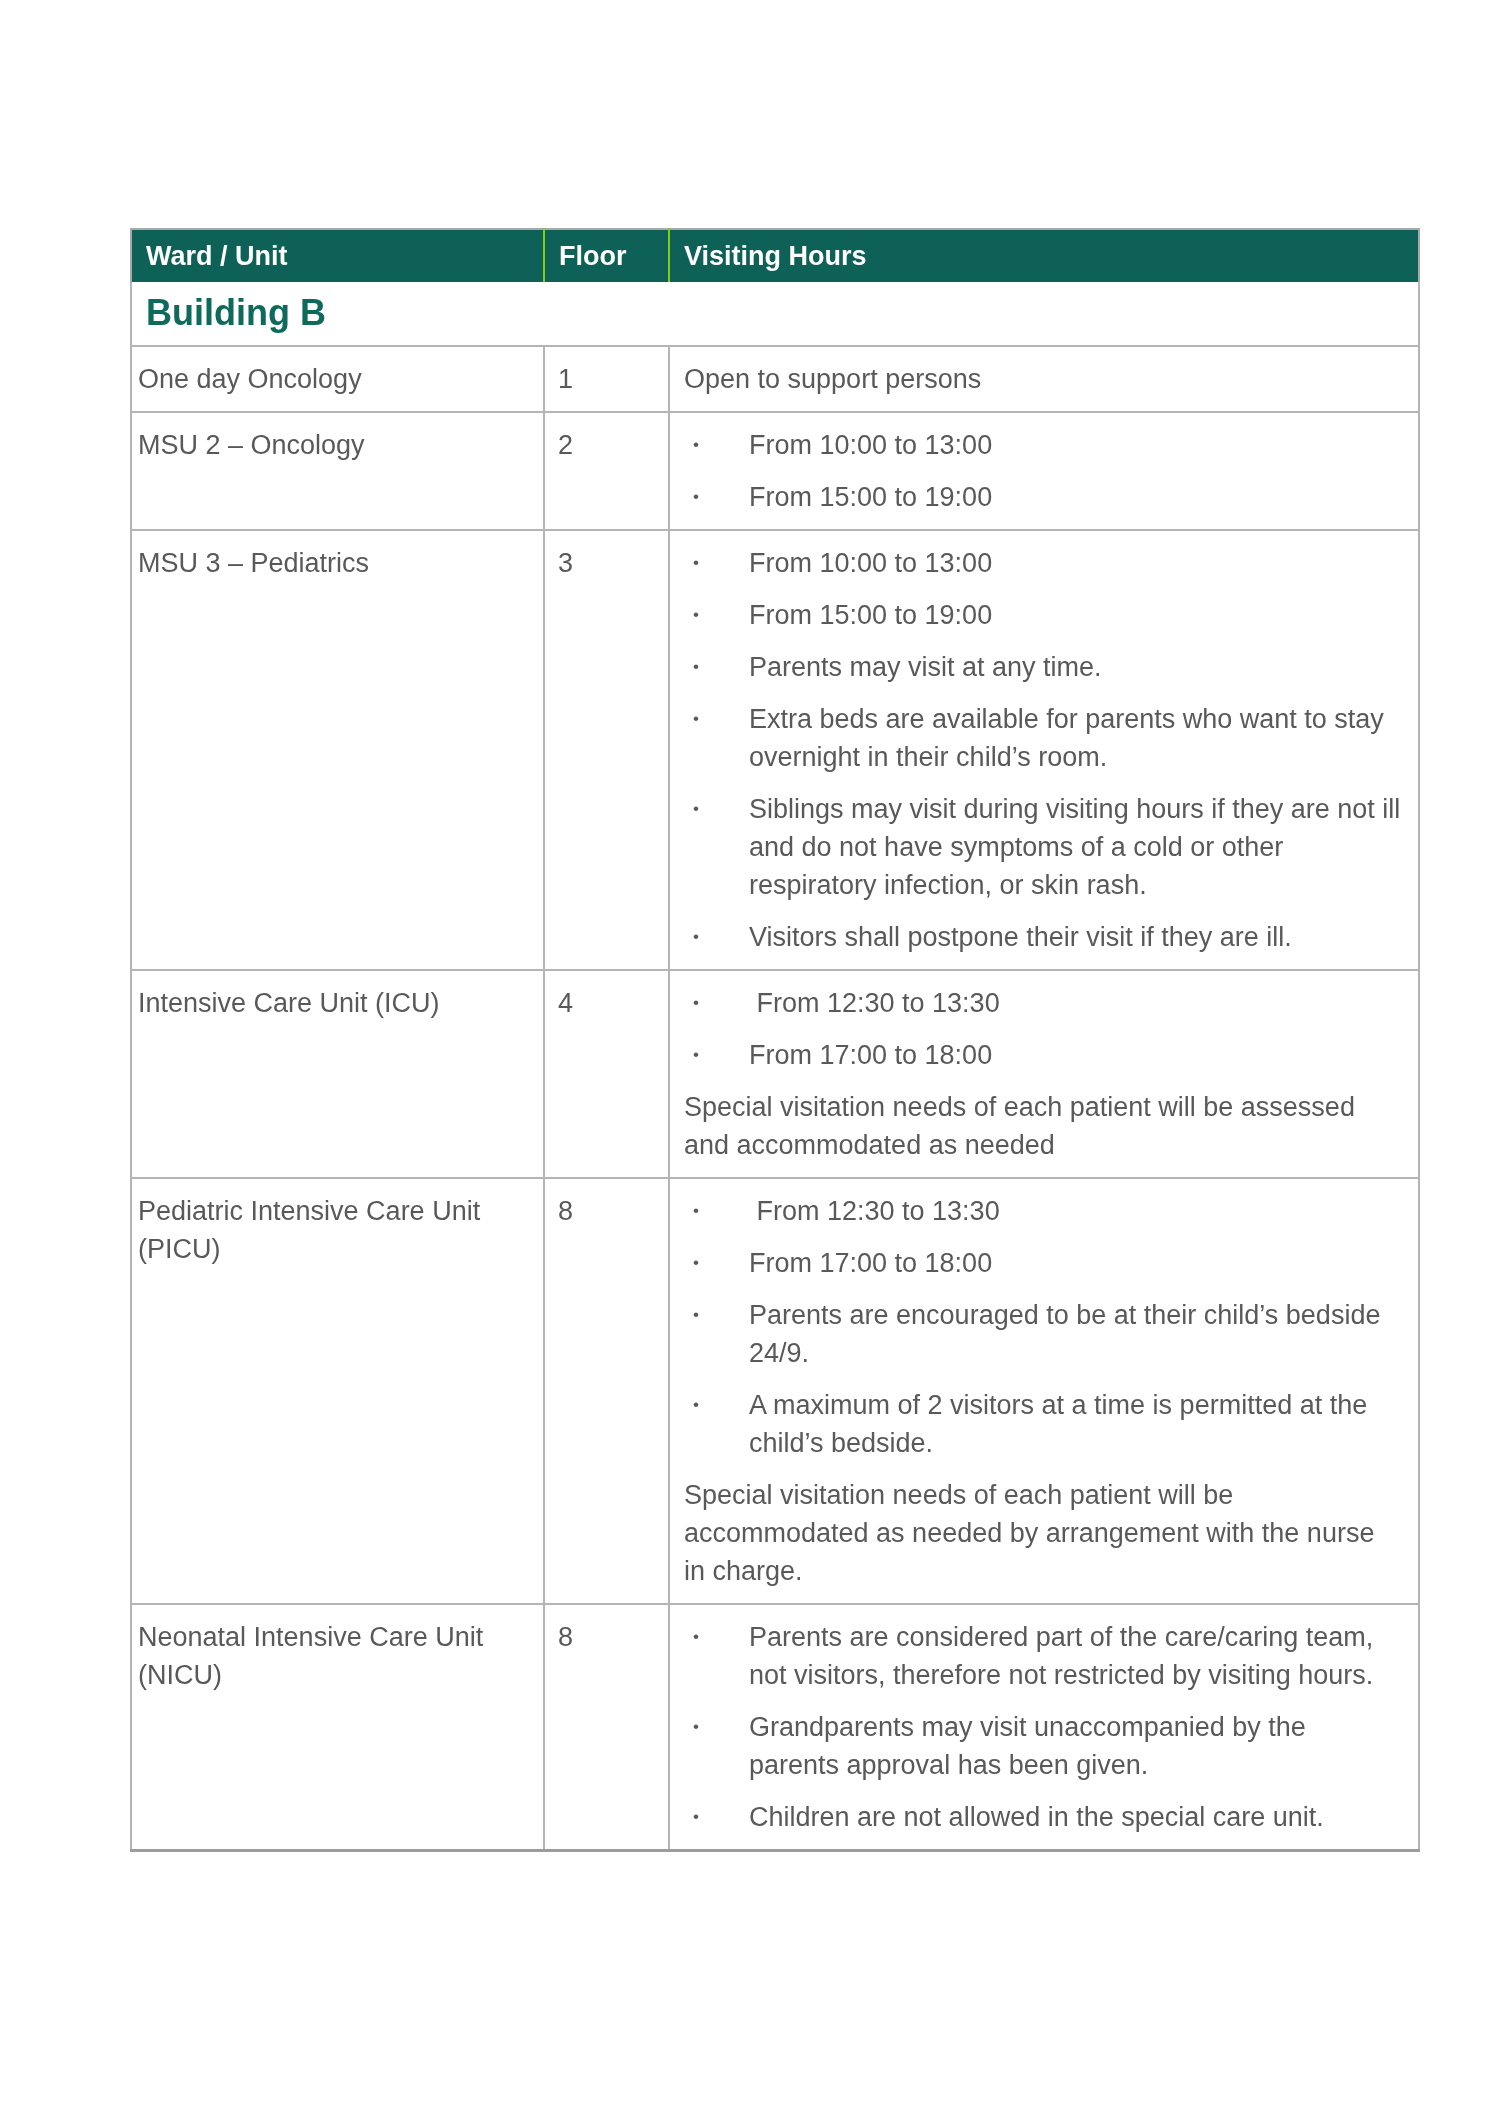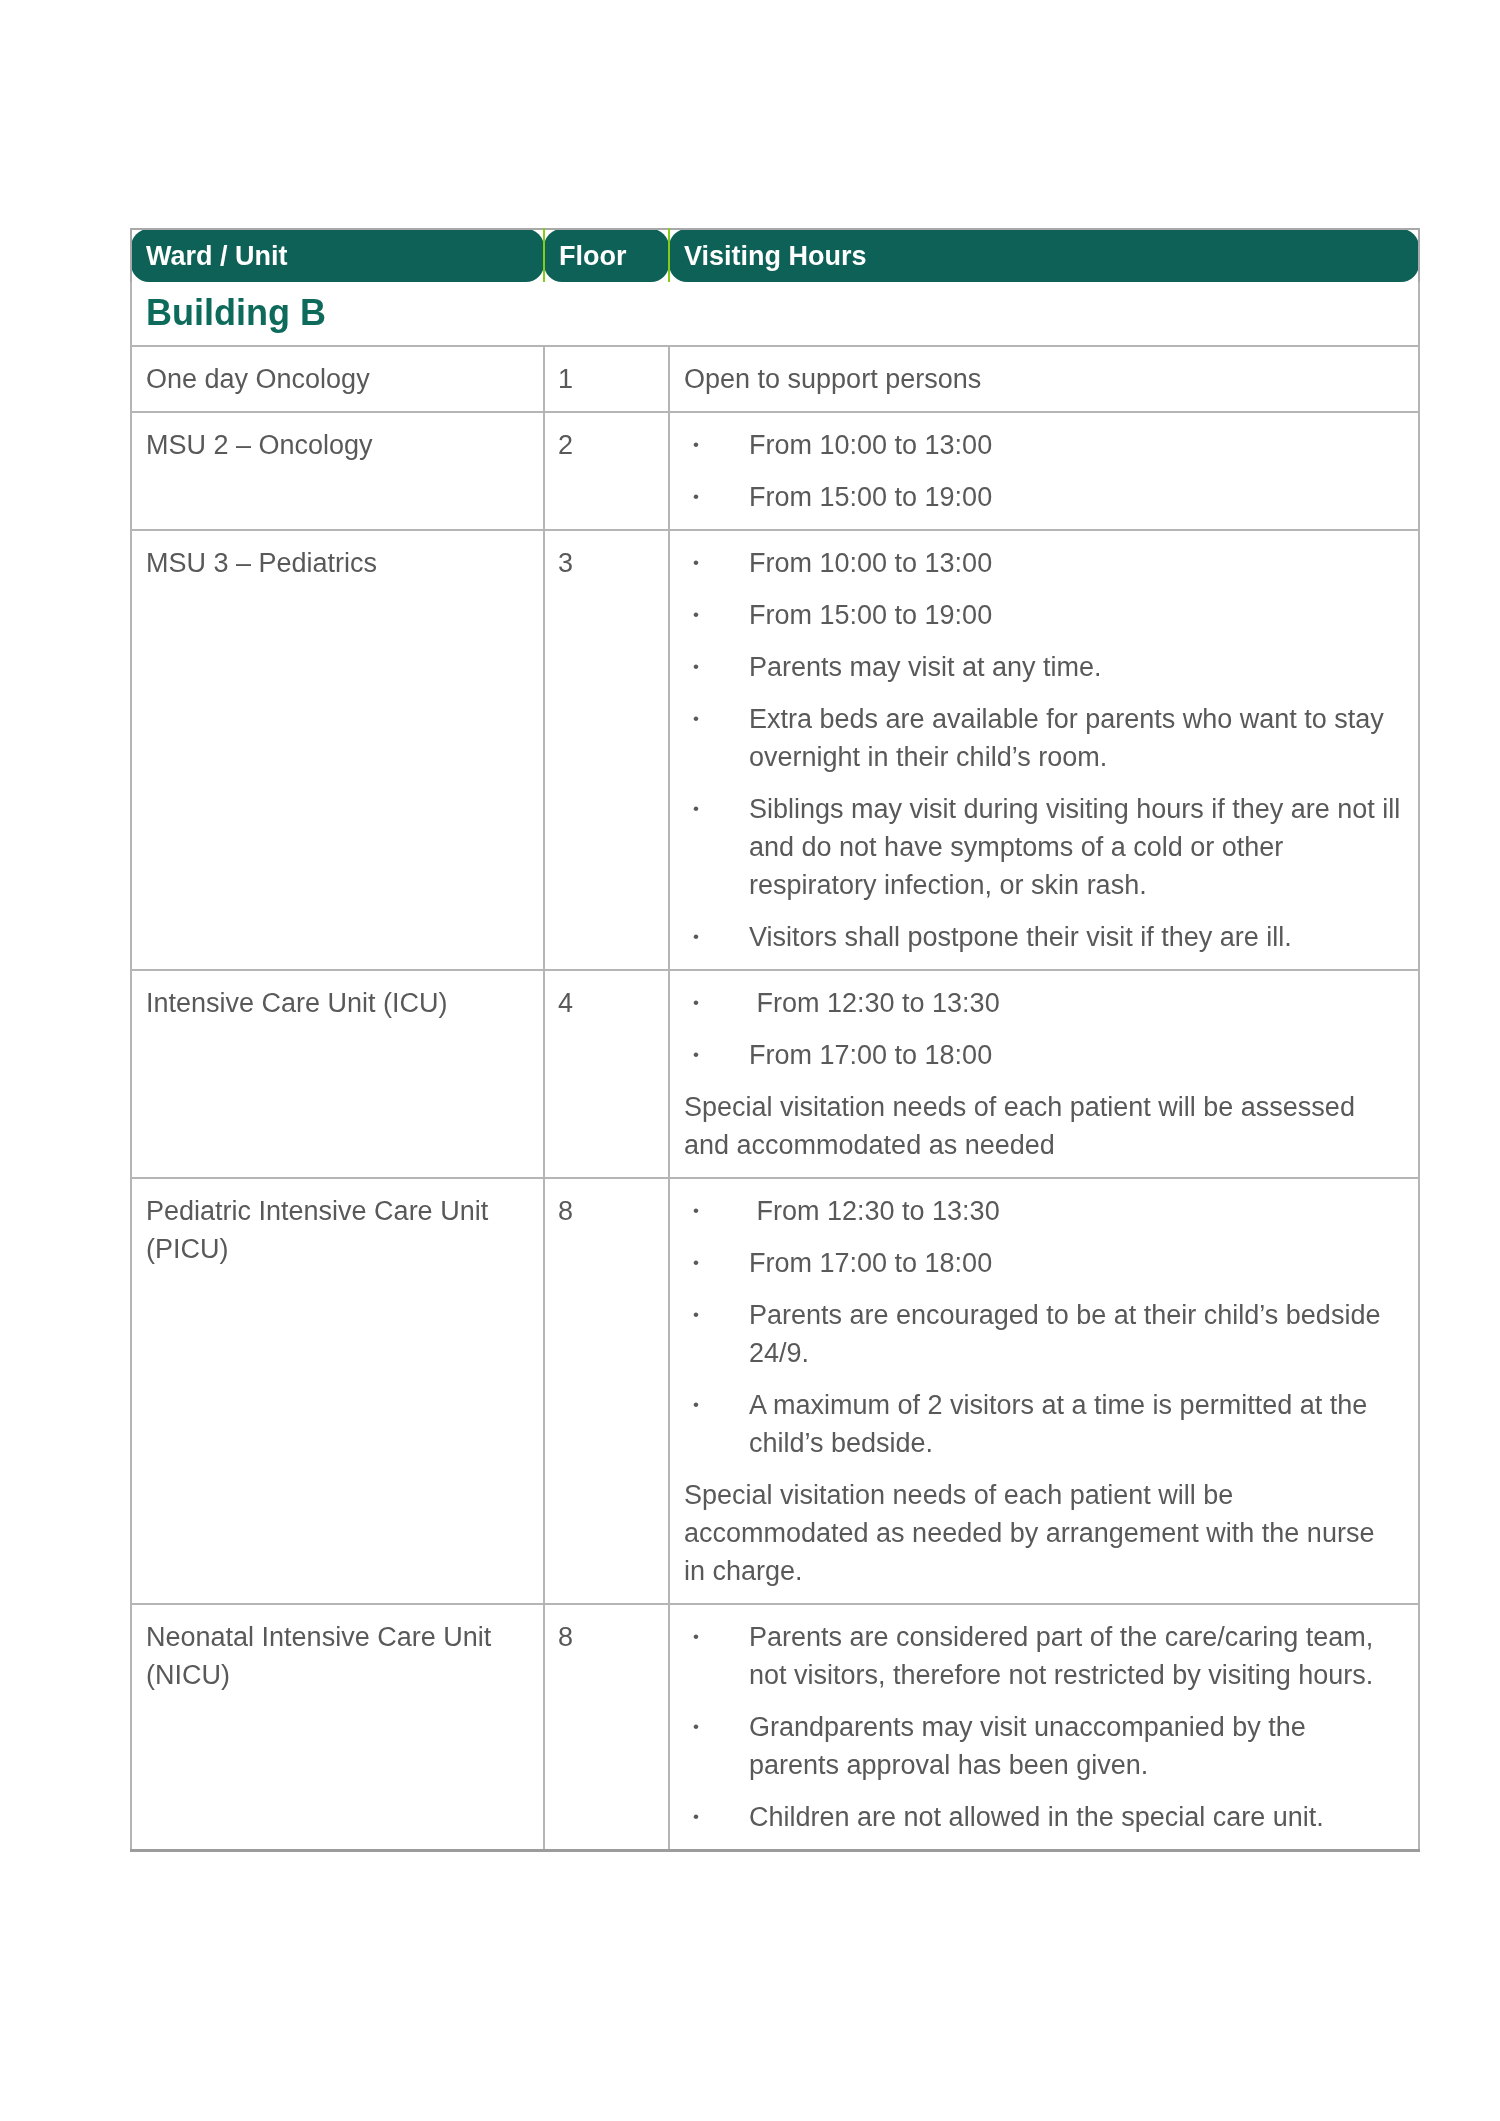--- a/index.html
+++ b/index.html
@@ -31,41 +31,40 @@
   }
   th {
     background: #0d6156;
     color: #ffffff;
     font-weight: bold;
     font-size: 27px;
     line-height: 34px;
     text-align: left;
     padding: 9px 14px;
     vertical-align: middle;
-    border-radius: 18px;
   }
   th + th {
     border-left: 2px solid #84cc16;
   }
   td {
     border: 2px solid #b5b5b5;
     vertical-align: top;
     color: #595959;
     font-size: 27px;
     line-height: 38px;
   }
   tr.section-row td {
     border-top: none;
     font-weight: bold;
     color: #0e6b5b;
     font-size: 36px;
     padding: 12px 14px 13px 14px;
   }
   td.ward {
-    padding: 13px 26px 13px 14px;
+    padding: 13px 26px 13px 6px;
   }
   td.floor {
     padding: 13px 8px 13px 13px;
     white-space: pre-line;
   }
   td.hours {
     padding: 13px 16px 13px 14px;
   }
   .hours-item {
     margin: 0 0 14px 0;

